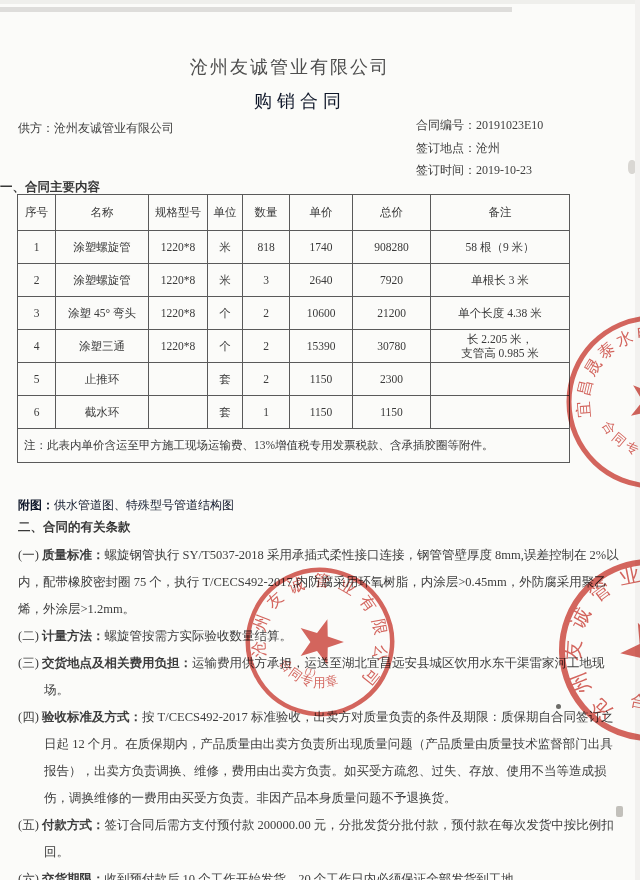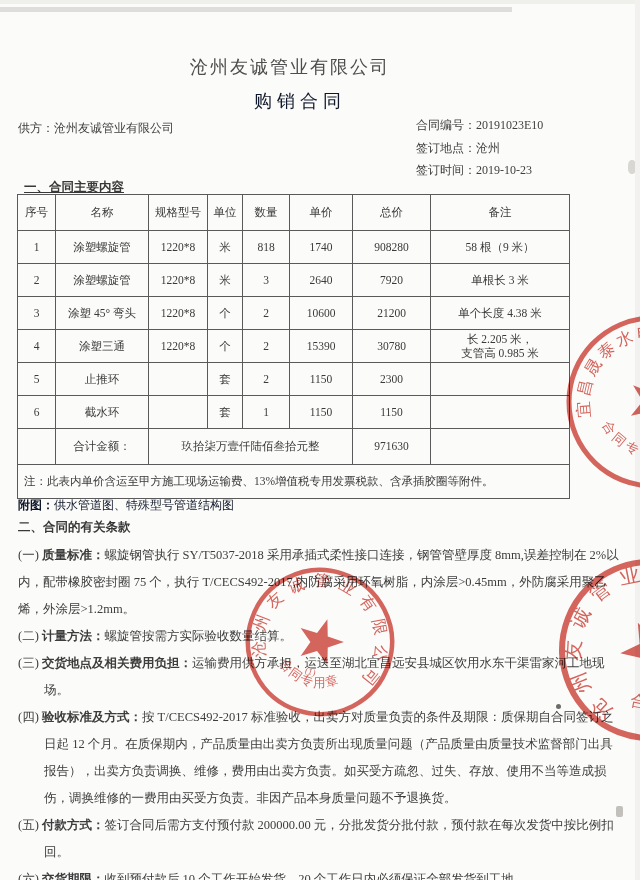--- a/index.html
+++ b/index.html
@@ -22,21 +22,21 @@
     font-size:18px;letter-spacing:5px;color:#0f172a;}
 
   .meta-item{position:absolute;font-size:12px;color:#3e3e3e;white-space:nowrap;}
   .m-supplier{left:18px;top:120px;}
   .m-buyer{left:18px;top:161px;}
   .m-contract{left:416px;top:117px;}
   .m-place{left:416px;top:140px;}
   .m-date{left:416px;top:162px;}
 
   .sec-heading{position:absolute;font-size:12.5px;font-weight:700;color:#383838;white-space:nowrap;}
-  .s1{left:24px;top:179px;text-decoration:underline;}
+  .s1{left:0;top:179px;}
   .s2{left:18px;top:519px;text-align:right;}
 
   table.items{position:absolute;left:17px;top:194px;width:552px;
     border-collapse:collapse;table-layout:fixed;font-size:11.5px;color:#3a3a3a;}
   .items th,.items td{border:1px solid #5a5a5a;text-align:center;vertical-align:middle;
     font-weight:normal;white-space:pre-line;padding:0 2px;overflow:hidden;line-height:1.25;}
   .items thead tr{height:36px;}
   .items tbody.body-rows tr{height:33px;}
   .items .total-row{height:36px;}
   .items .note-row{height:34px;}
@@ -166,27 +166,20 @@
           <td>截水环</td>
           <td></td>
           <td>套</td>
           <td>1</td>
           <td>1150</td>
           <td>1150</td>
           <td></td>
         </tr>
       </tbody>
     <tbody>
-      <tr class="total-row">
-        <td></td>
-        <td>合计金额：</td>
-        <td colspan="4">玖拾柒万壹仟陆佰叁拾元整</td>
-        <td>971630</td>
-        <td></td>
-      </tr>
       <tr class="note-row">
         <td colspan="8">注：此表内单价含运至甲方施工现场运输费、13%增值税专用发票税款、含承插胶圈等附件。</td>
       </tr>
     </tbody>
   </table>
 
   <div class="attachment"><b>附图：</b><span>供水管道图、特殊型号管道结构图</span></div>
 
   <div class="sec-heading s2">二、合同的有关条款</div>
 

